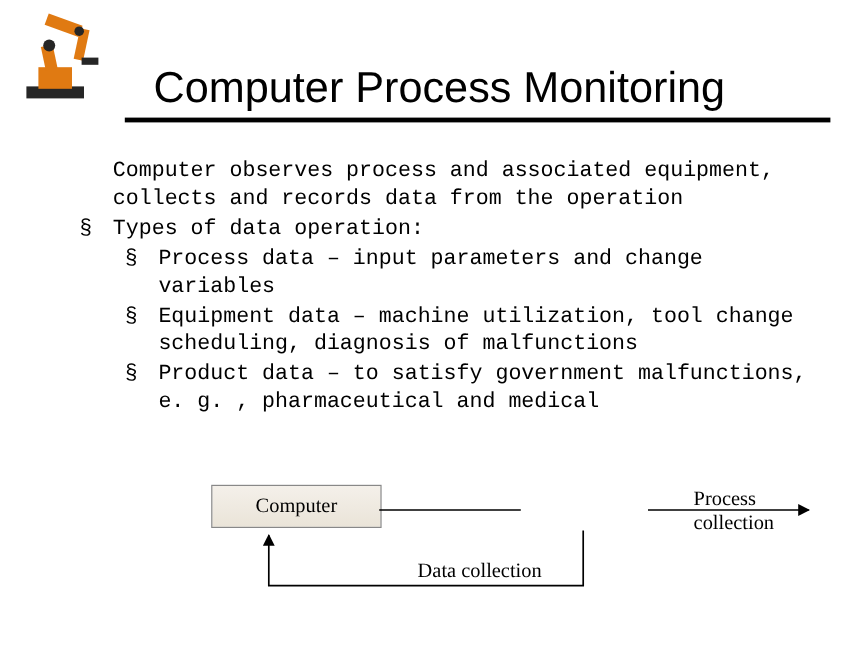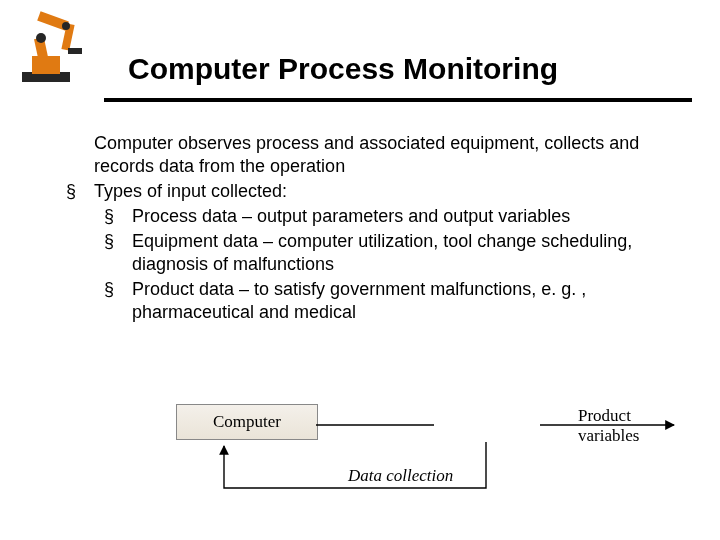--- a/index.html
+++ b/index.html
@@ -28,40 +28,41 @@
     position: absolute;
     left: 16px;
     top: 6px;
     width: 78px;
     height: 80px;
   }
   .title {
     position: absolute;
     left: 128px;
     top: 52px;
-    font-size: 30px;
-    font-weight: 700;
+    font-size: 36px;
+    font-weight: 400;
     color: #000;
   }
   .rule {
     position: absolute;
     left: 104px;
     top: 98px;
     width: 588px;
     height: 0;
     border-top: 4px solid #000;
   }
   
   .body {
     position: absolute;
     left: 48px;
     top: 132px;
     width: 630px;
     font-size: 18px;
     line-height: 1.28;
+    font-family: Liberation Mono, monospace;
   }
   .list, .sublist {
     list-style: none;
     margin: 0;
     padding: 0;
   }
   .list > li {
     position: relative;
     padding-left: 46px;
     margin: 0 0 2px 0;
@@ -114,21 +115,20 @@
     position: absolute;
     left: 530px;
     top: 6px;
     font-size: 17px;
   }
   .label-datacol {
     position: absolute;
     left: 300px;
     top: 66px;
     font-size: 17px;
-    font-style: italic;
   }
   svg.arrows {
     position: absolute;
     left: 0;
     top: 0;
     width: 630px;
     height: 120px;
     pointer-events: none;
   }
 </style>
@@ -152,33 +152,33 @@
       </svg>
     </div>
     <div class="title">Computer Process Monitoring</div>
     <div class="rule"></div>
   </div>
 
   <div class="body">
     <ul class="list">
       <li class="nobullet">Computer observes process and associated equipment, collects and records data from the operation</li>
       <li>
-        <span>Types of input collected:</span>
+        <span>Types of data operation:</span>
         <ul class="sublist">
-          <li>Process data – output parameters and output variables</li>
-          <li>Equipment data – computer utilization, tool change scheduling, diagnosis of malfunctions</li>
+          <li>Process data – input parameters and change variables</li>
+          <li>Equipment data – machine utilization, tool change scheduling, diagnosis of malfunctions</li>
           <li>Product data – to satisfy government malfunctions, e. g. , pharmaceutical and medical</li>
         </ul>
       </li>
     </ul>
   </div>
 
   <div class="diagram">
     <div class="box computer">Computer</div>
-    <div class="label-procvar">Product variables</div>
+    <div class="label-procvar">Process collection</div>
     <div class="label-datacol">Data collection</div>
 
     <svg class="arrows">
       <defs>
         <marker id="ah" viewBox="0 0 10 10" refX="9" refY="5" markerWidth="7" markerHeight="7" orient="auto-start-reverse">
           <path d="M0,0 L10,5 L0,10 z" fill="#000"></path>
         </marker>
       </defs>
 
       <line x1="268" y1="25" x2="386" y2="25" stroke="#000" stroke-width="1.4"></line>

